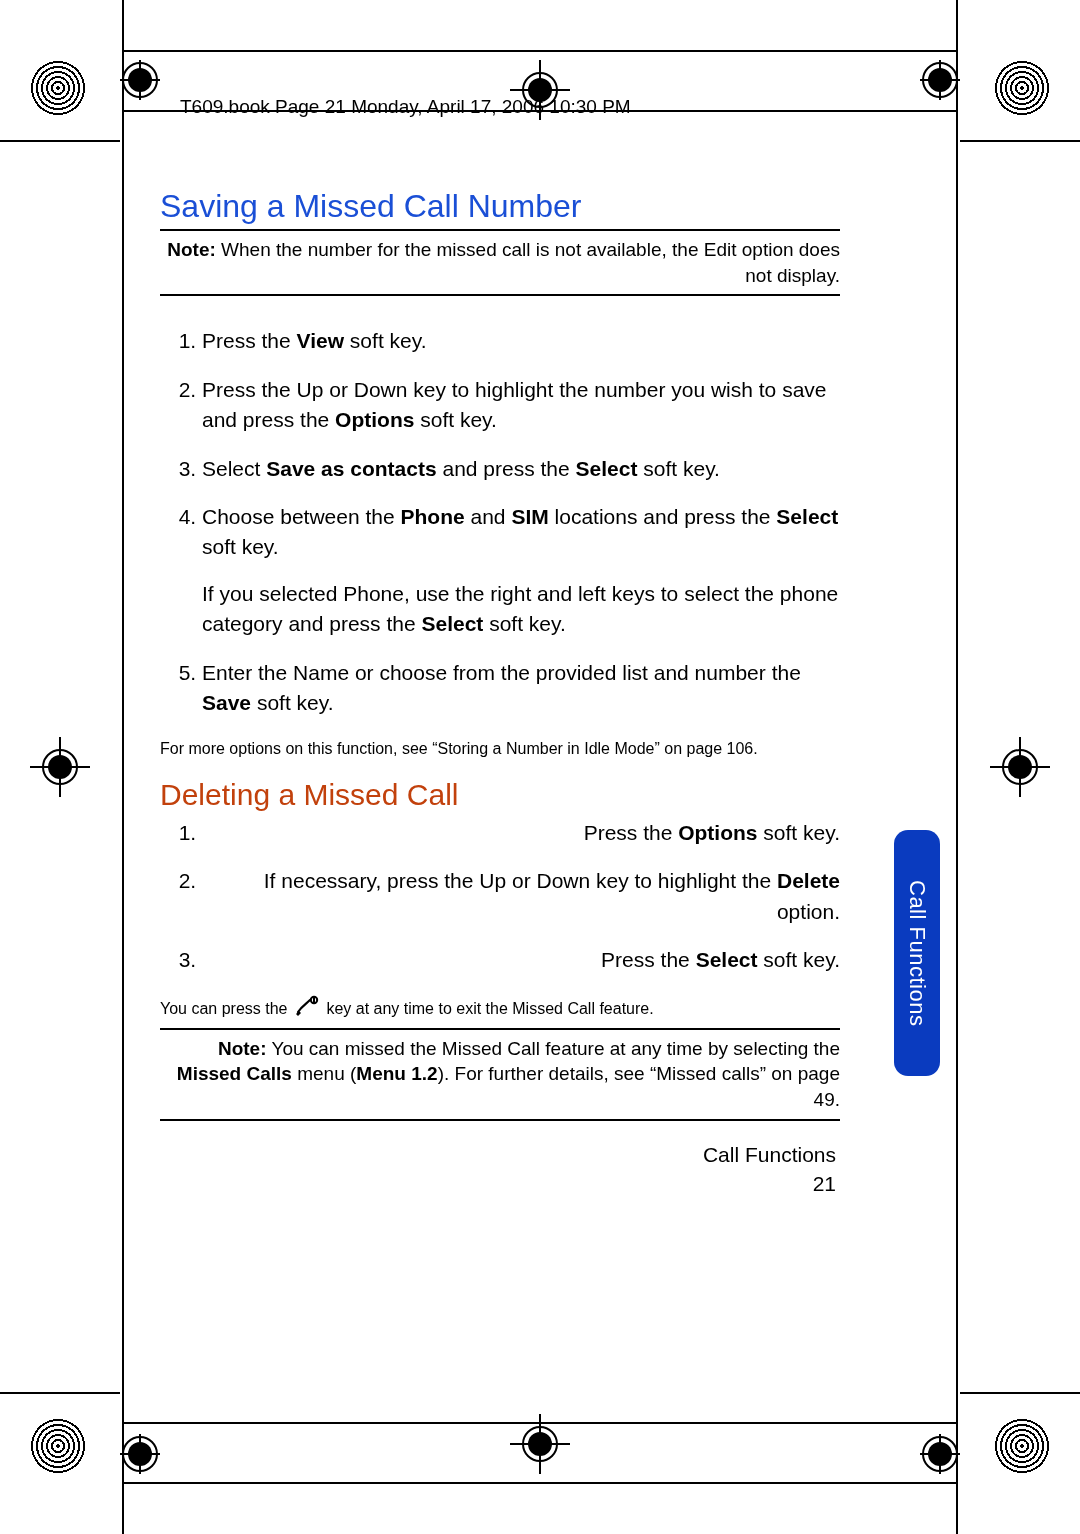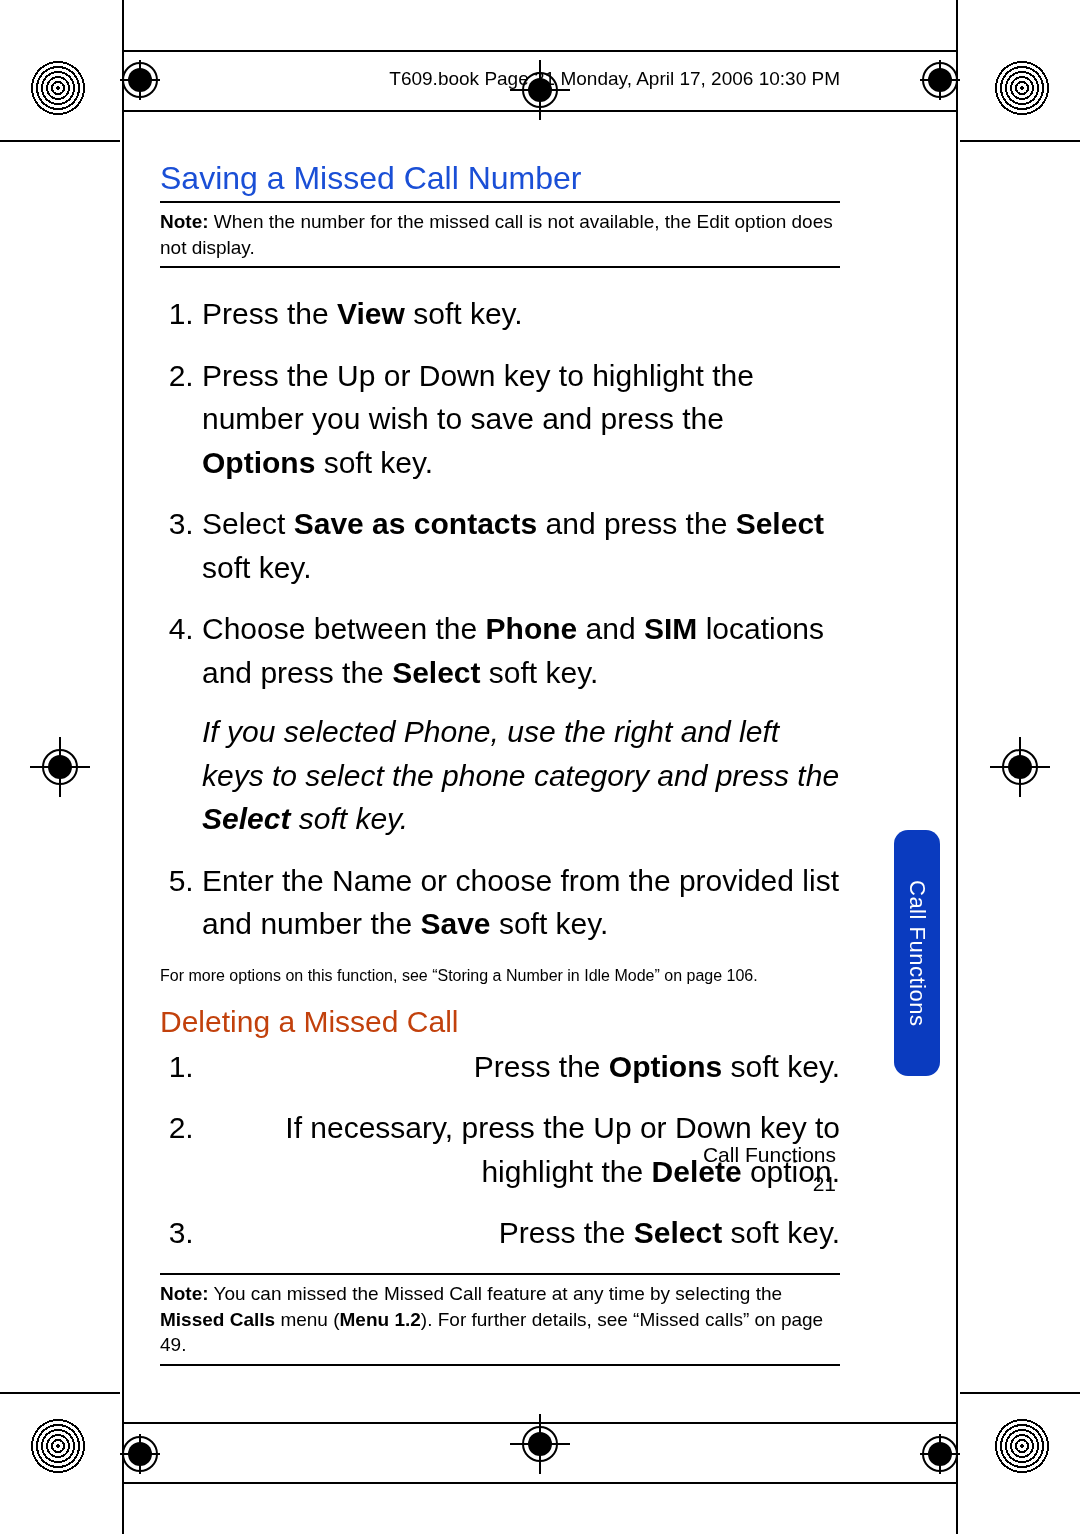--- a/index.html
+++ b/index.html
@@ -102,51 +102,51 @@
 
   .page {
     position: absolute;
     left: 160px;
     top: 60px;
     width: 680px;
   }
 
   .running-head {
     font-size: 19px;
-    margin: 8px 0 18px 20px;
-    text-align: right;
+    margin: 36px 0 18px 20px;
   }
 
   h2.section {
     color: #1a4fd6;
     font-weight: 400;
     font-size: 32px;
     margin: 70px 0 4px 0;
   }
   hr.rule-thin {
     border: none;
     border-top: 2px solid #000;
     margin: 2px 0 2px 0;
   }
 
   .note {
     font-size: 19px;
     line-height: 1.35;
     margin: 6px 0;
+    text-align: right;
   }
   .note b { font-weight: 700; }
 
   ol.steps {
-    font-size: 30px;
+    font-size: 21px;
     line-height: 1.45;
     padding-left: 42px;
-    margin: 24px 0 10px 0;
+    margin: 30px 0 10px 0;
   }
   ol.steps li { margin: 0 0 18px 0; }
-  ol.steps li p { margin: 16px 0 0 0; font-style: italic; }
+  ol.steps li p { margin: 16px 0 0 0; }
 
   p.body {
     font-size: 16px;
     line-height: 1.45;
     margin: 6px 0 8px 0;
   }
 
   h3.subsection {
     color: #c2410c;
     font-weight: 400;
@@ -315,20 +315,32 @@
       <span>Press the </span><b>Options</b><span> soft key.</span>
     </li>
     <li>
       <span>If necessary, press the Up or Down key to highlight the </span><b>Delete</b><span> option.</span>
     </li>
     <li>
       <span>Press the </span><b>Select</b><span> soft key.</span>
     </li>
   </ol>
 
+  <p class="body">
+    <span>You can press the </span>
+    <span class="key-icon">
+      <svg viewBox="0 0 30 24" width="30" height="24">
+        <path d="M6 18 C10 12 14 10 18 6" stroke="#000" stroke-width="2.2" fill="none" stroke-linecap="round"></path>
+        <path d="M4 20 l3 -3 2 2 -3 3 z" fill="#000"></path>
+        <circle cx="22" cy="6" r="3.2" fill="none" stroke="#000" stroke-width="2"></circle>
+        <line x1="22" y1="3" x2="22" y2="9" stroke="#000" stroke-width="2"></line>
+      </svg>
+    </span>
+    <span> key at any time to exit the Missed Call feature.</span>
+  </p>
 
   <hr class="rule-thin">
   <p class="note">
     <b>Note:</b><span> You can missed the Missed Call feature at any time by selecting the </span><b>Missed Calls</b><span> menu (</span><b>Menu 1.2</b><span>). For further details, see “Missed calls” on page 49.</span>
   </p>
   <hr class="rule-thin">
 
   <div class="footer">
     <div>Call Functions</div>
     <div>21</div>

